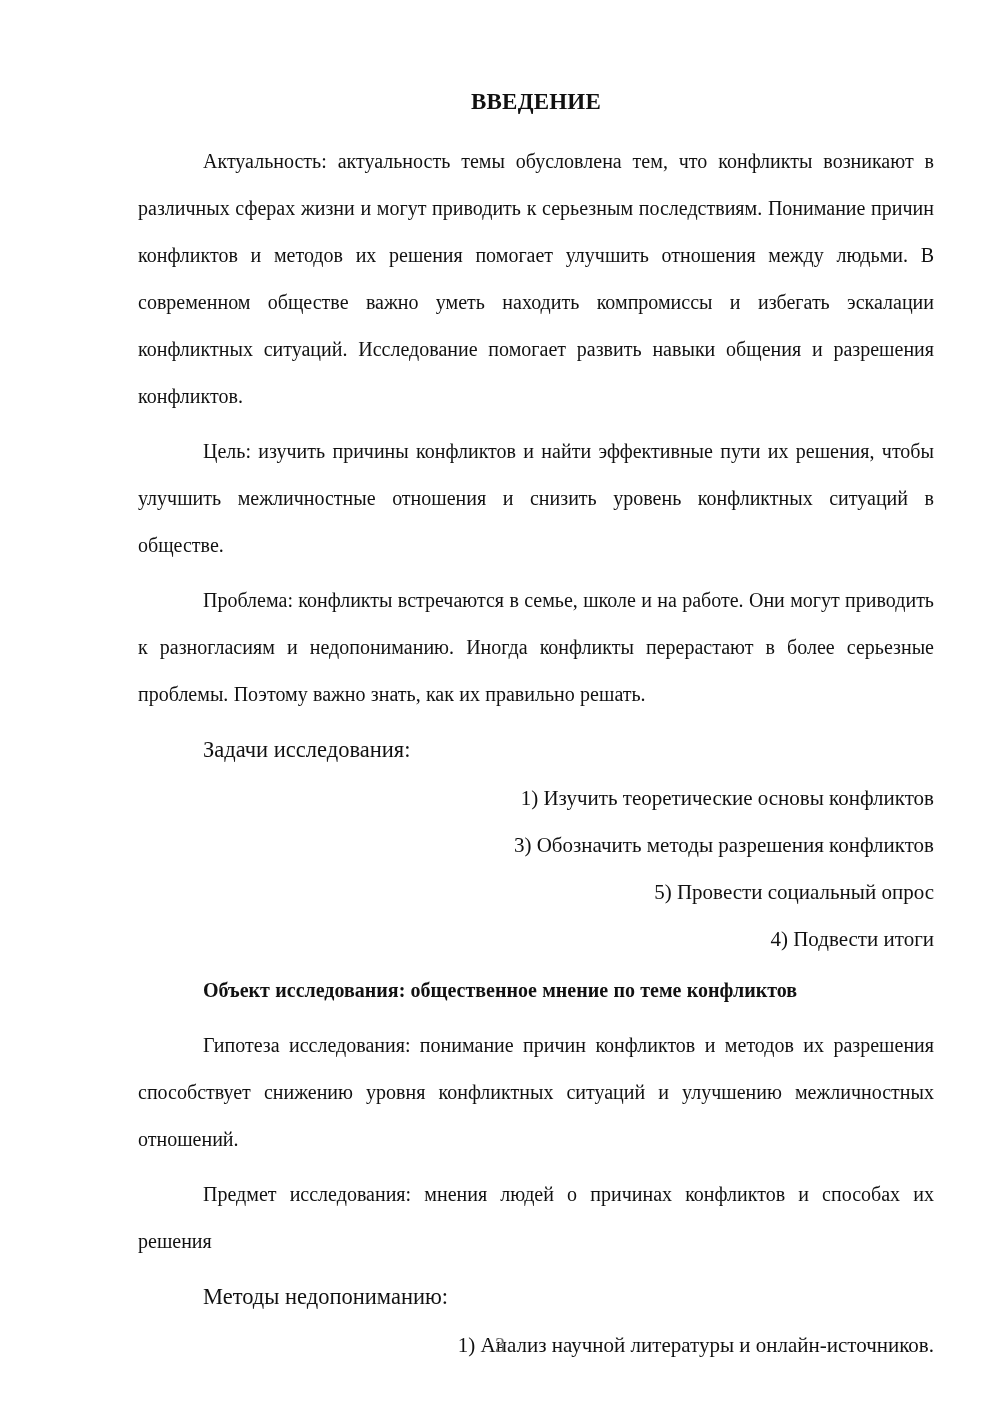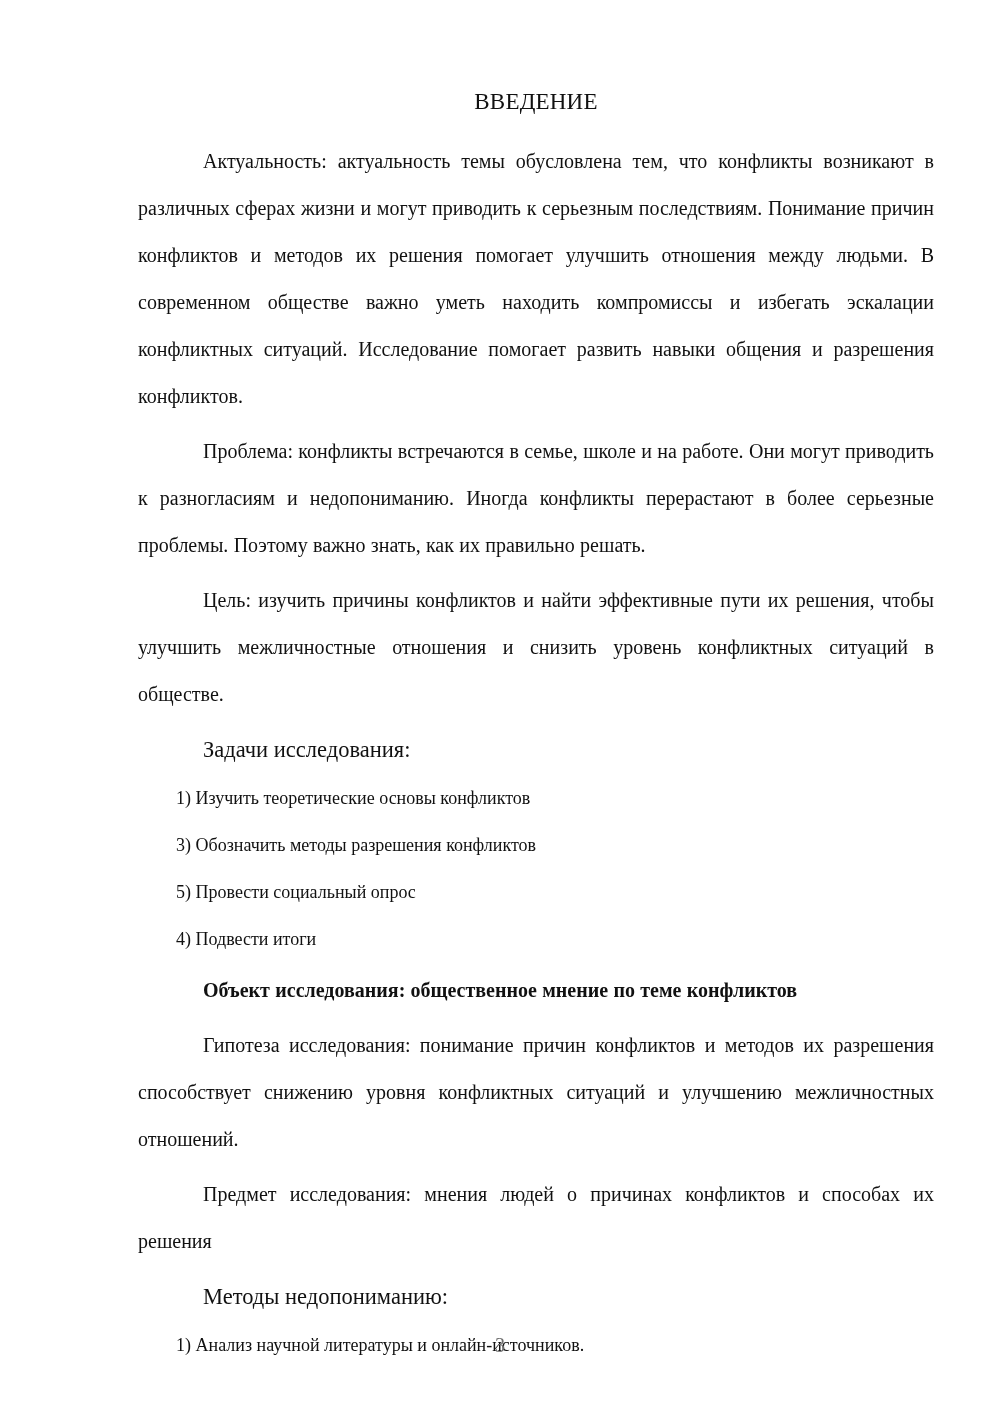--- a/index.html
+++ b/index.html
@@ -28,21 +28,21 @@
 
   .content {
     position: absolute;
     left: 138px;
     top: 88px;
     width: 796px;
   }
 
   .doc-title {
     font-size: 23px;
-    font-weight: normal;
+    font-weight: bold;
     text-align: center;
     letter-spacing: 0.2px;
     line-height: 1.2;
     margin: 0 0 22px 0;
   }
 
   .para {
     font-size: 20px;
     line-height: 47px;
     text-align: justify;
@@ -65,23 +65,23 @@
     margin: 0 0 2px 0;
   }
 
   .list {
     list-style: none;
     margin: 0 0 4px 0;
     padding: 0;
   }
 
   .list li {
-    font-size: 18px;
+    font-size: 21px;
     line-height: 47px;
-    text-align: left;
+    text-align: right;
     padding-left: 38px;
     white-space: nowrap;
   }
 
   .page-number {
     position: absolute;
     left: 0;
     top: 1332px;
     width: 1000px;
     text-align: center;
@@ -94,23 +94,23 @@
 <body>
 
 <div class="page">
 
   <div class="content">
 
     <h1 class="doc-title">ВВЕДЕНИЕ</h1>
 
     <p class="para">Актуальность: актуальность темы обусловлена тем, что конфликты возникают в различных сферах жизни и могут приводить к серьезным последствиям. Понимание причин конфликтов и методов их решения помогает улучшить отношения между людьми. В современном обществе важно уметь находить компромиссы и избегать эскалации конфликтных ситуаций. Исследование помогает развить навыки общения и разрешения конфликтов.</p>
 
+    <p class="para">Цель: изучить причины конфликтов и найти эффективные пути их решения, чтобы улучшить межличностные отношения и снизить уровень конфликтных ситуаций в обществе.</p>
+
     <p class="para">Проблема: конфликты встречаются в семье, школе и на работе. Они могут приводить к разногласиям и недопониманию. Иногда конфликты перерастают в более серьезные проблемы. Поэтому важно знать, как их правильно решать.</p>
-
-    <p class="para">Цель: изучить причины конфликтов и найти эффективные пути их решения, чтобы улучшить межличностные отношения и снизить уровень конфликтных ситуаций в обществе.</p>
 
     <p class="sub-head">Задачи исследования:</p>
 
     <ul class="list">
       <li>1) Изучить теоретические основы конфликтов</li>
       <li>3) Обозначить методы разрешения конфликтов</li>
       <li>5) Провести социальный опрос</li>
       <li>4) Подвести итоги</li>
     </ul>
 

